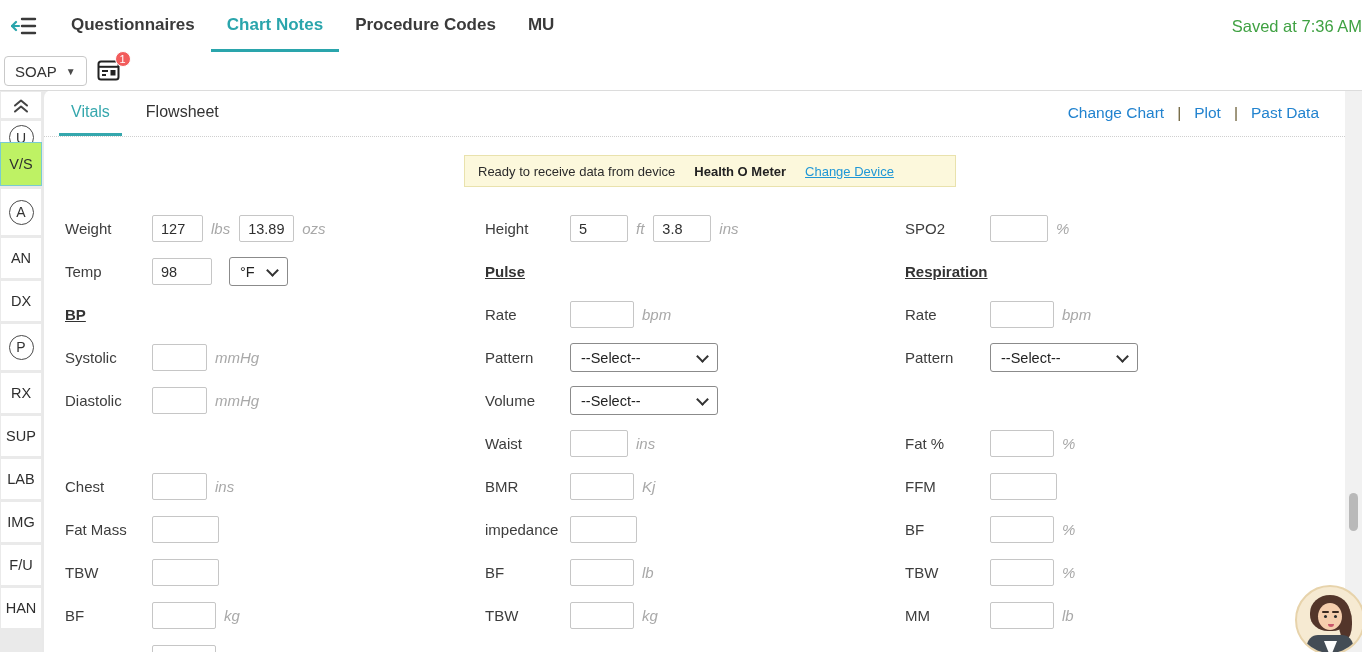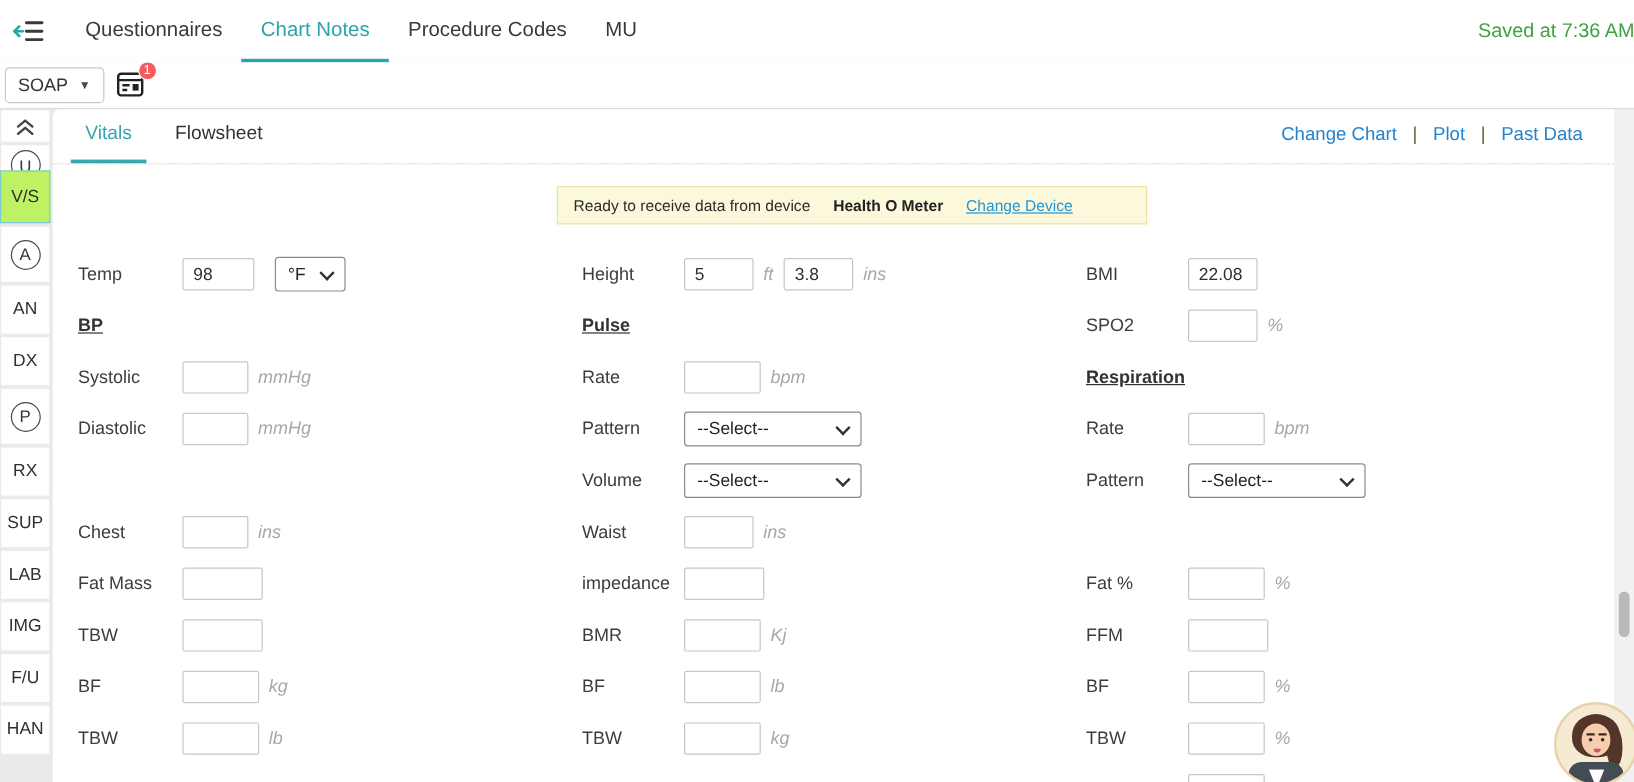--- a/index.html
+++ b/index.html
@@ -5,21 +5,21 @@
   html,body{margin:0;padding:0;}
   body{
     width:1362px;height:652px;overflow:hidden;position:relative;
     background:#ffffff;font-family:"Liberation Sans",sans-serif;
     -webkit-font-smoothing:antialiased;color:#333;
   }
   
   .topbar{position:absolute;top:0;left:0;right:0;height:52px;background:#fff;
     border-bottom:1px solid #e8e8e8;display:flex;align-items:center;z-index:6;}
   .menu-btn{margin-left:9px;width:30px;height:30px;display:flex;align-items:center;justify-content:center;cursor:pointer;}
-  .nav{display:flex;margin-left:16px;height:100%;align-items:stretch;}
+  .nav{display:flex;margin-left:16px;height:100%;align-items:stretch;font-weight:bold;}
   .nav-item{display:flex;align-items:center;font-size:17px;color:#3a3a3a;
     padding:0 16px;border-bottom:3px solid transparent;box-sizing:border-box;cursor:pointer;}
   .nav-item.active{color:#2aa5ac;border-bottom-color:#2aa5ac;}
   .saved{margin-left:auto;margin-right:0;color:#3fa142;font-size:16.5px;}
   
   .toolbar{position:absolute;top:52px;left:0;right:0;height:38px;background:#fff;
     border-bottom:1px solid #dcdcdc;display:flex;align-items:center;z-index:6;}
   .soap{margin-left:4px;height:30px;border:1px solid #c9c9c9;border-radius:4px;background:#fff;
     display:flex;align-items:center;padding:0 10px;gap:9px;font-size:15px;color:#333;cursor:pointer;box-sizing:border-box;}
   .soap .tri{font-size:10px;color:#4a4a4a;}
@@ -200,20 +200,27 @@
   <div class="banner">
     <span>Ready to receive data from device</span>
     <span class="dev-name">Health O Meter</span>
     <span class="chg-link">Change Device</span>
   </div>
 
   <div class="formwrap">
 
     <div class="fcol c1">
       <div class="frow">
+        <span class="lbl">Weight</span>
+        <input class="inp w51" value="127" style="">
+        <span class="unit pre2">lbs</span>
+        <input class="inp w55" value="13.89" style="">
+        <span class="unit">ozs</span>
+      </div>
+      <div class="frow">
         <span class="lbl">Temp</span>
         <input class="inp w60" value="98" style="">
         <div class="fsel wdeg">
           <span>°F</span>
           <span class="chevr"></span>
         </div>
       </div>
       <div class="frow">
         <span class="sec">BP</span>
       </div>
@@ -282,45 +289,41 @@
           <span>--Select--</span>
           <span class="chevr"></span>
         </div>
       </div>
       <div class="frow">
         <span class="lbl">Waist</span>
         <input class="inp w58" value="" style="">
         <span class="unit">ins</span>
       </div>
       <div class="frow">
+        <span class="lbl">BMR</span>
+        <input class="inp w62" value="" style="">
+        <span class="unit">Kj</span>
+      </div>
+      <div class="frow">
         <span class="lbl">impedance</span>
         <input class="inp w67" value="" style="">
       </div>
       <div class="frow">
-        <span class="lbl">BMR</span>
-        <input class="inp w62" value="" style="">
-        <span class="unit">Kj</span>
-      </div>
-      <div class="frow">
         <span class="lbl">BF</span>
         <input class="inp w62" value="" style="">
         <span class="unit">lb</span>
       </div>
       <div class="frow">
         <span class="lbl">TBW</span>
         <input class="inp w62" value="" style="">
         <span class="unit">kg</span>
       </div>
     </div>
 
     <div class="fcol c3">
-      <div class="frow">
-        <span class="lbl">BMI</span>
-        <input class="inp w58" value="22.08" style="">
-      </div>
       <div class="frow">
         <span class="lbl">SPO2</span>
         <input class="inp w58" value="" style="">
         <span class="unit">%</span>
       </div>
       <div class="frow">
         <span class="sec">Respiration</span>
       </div>
       <div class="frow">
         <span class="lbl">Rate</span>

